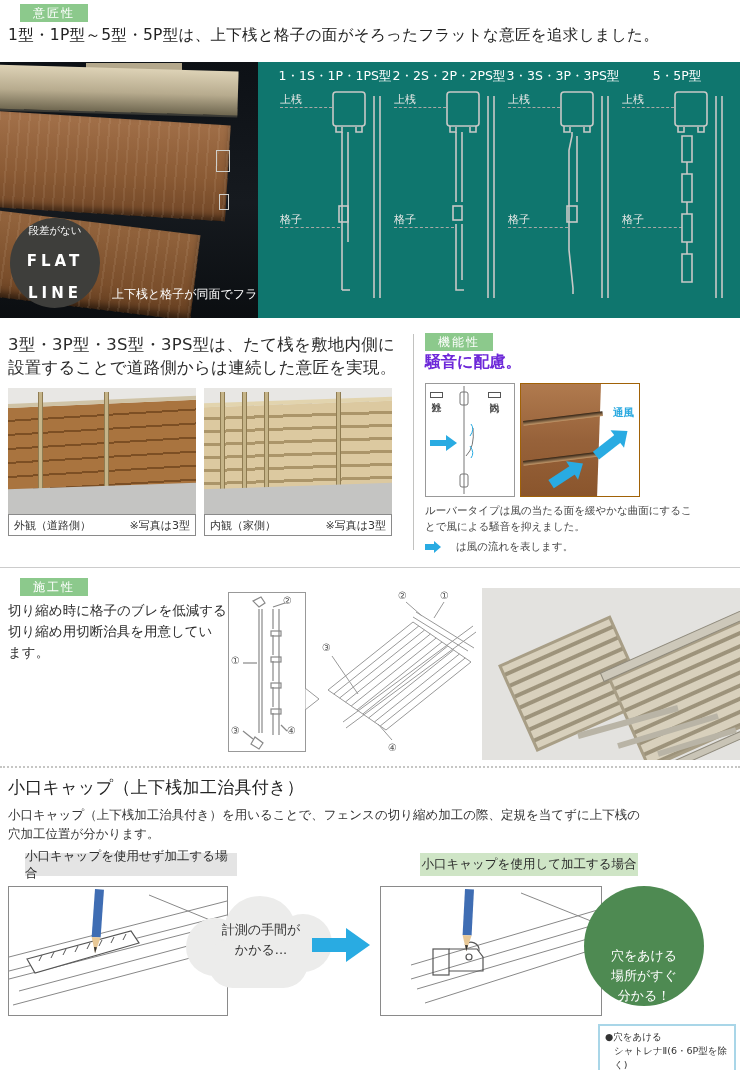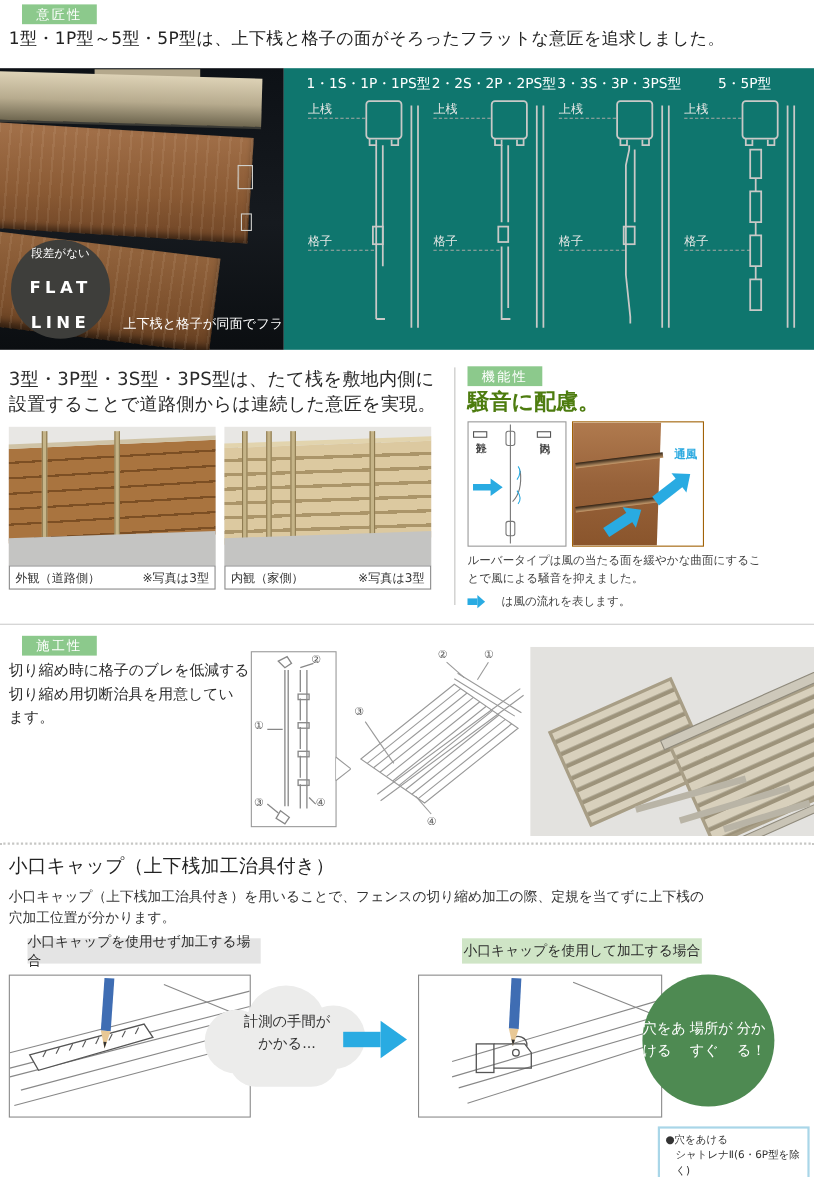--- a/index.html
+++ b/index.html
@@ -39,21 +39,21 @@
   .photoBox{position:absolute;top:388px;width:188px;height:126px;overflow:hidden;background:#e8e7e4}
   .pA{left:8px}.pB{left:204px}
   .pA-fence{position:absolute;left:-8px;right:-8px;top:12px;height:90px;background:repeating-linear-gradient(179deg,#a9743f 0 12px,#7c4f24 12px 14px);border-top:4px solid #cfc3a6;transform:rotate(-2.5deg)}
   .pB-fence{position:absolute;left:-8px;right:-8px;top:12px;height:92px;background:repeating-linear-gradient(180deg,#dcc9a0 0 10px,#ab9569 10px 13px);border-top:4px solid #e2d4ae;transform:rotate(-2deg)}
   .post{position:absolute;top:4px;width:5px;height:104px;background:#c5b488;border-left:1px solid #8f7c52;border-right:1px solid #8f7c52}
   .ground{position:absolute;left:-8px;right:-8px;bottom:-8px;height:36px;background:#c4c4c2;transform:rotate(-2deeg)}
   .ground{transform:rotate(-2deg)}
   .capbar{position:absolute;top:514px;width:188px;height:22px;border:1px solid #8a8a8a;background:#fff;display:flex;justify-content:space-between;align-items:center;padding:0 5px;font-size:11px;color:#333}
   .vdiv{left:413px;top:334px;width:1px;height:216px;background:#c2c2c0}
   .f-badge{left:425px;top:333px}
-  .f-heading{left:425px;top:352px;font-size:20px;font-weight:bold;color:#4d7c0f}
+  .f-heading{left:425px;top:352px;font-size:16px;font-weight:bold;color:#6d28d9}
   .d1{left:425px;top:383px;width:90px;height:114px;background:#fff;border:1px solid #999}
   .vlabel{position:absolute;writing-mode:vertical-rl;border:1px solid #555;font-size:10px;padding:2px 0;background:#fff;color:#333;line-height:1.1}
   .d2{left:520px;top:383px;width:120px;height:114px;background:#fff;border:1px solid #a16207;overflow:hidden}
   .d2-wood{position:absolute;left:0;top:0;bottom:0;width:68%;background:linear-gradient(180deg,#b07a4e 0%,#97623a 50%,#8a552c 100%);transform:skewX(-2deg);transform-origin:top}
   .d2-gap{position:absolute;height:5px;background:linear-gradient(#2e2013,#c79c6d);transform:rotate(-7deg)}
   .blue-arrow{position:absolute;background:#29abe2;height:10px}
   .blue-arrow::after{content:"";position:absolute;right:-12px;top:-6px;border-left:13px solid #29abe2;border-top:11px solid transparent;border-bottom:11px solid transparent}
   .wind-label{position:absolute;color:#2aa9e0;font-size:10.5px;font-weight:bold}
   .f-caption{left:425px;top:503px;width:310px;font-size:10.5px;color:#444;line-height:1.5}
   .f-legend{left:425px;top:540px;font-size:10.5px;color:#444;display:flex;align-items:center;gap:22px}
@@ -78,21 +78,21 @@
   .hdr-gray{left:25px;width:212px;background:#e4e4e4}
   .hdr-green{left:420px;width:218px;background:#cfe5c6}
   .illu{position:absolute;top:886px;width:220px;height:130px;background:#fff;border:1px solid #8a8a8a}
   .illuL{left:8px}.illuR{left:380px;width:222px}
   .cloud{left:186px;top:896px;width:150px;height:96px}
   .cloud .b{position:absolute;background:#ececeb;border-radius:50%}
   .cloud-text{position:absolute;left:0;top:24px;width:150px;text-align:center;font-size:13px;color:#333;line-height:1.5;z-index:2}
   .big-arrow{left:312px;top:928px;width:60px;height:34px}
   .big-arrow .bar{position:absolute;left:0;top:10px;width:34px;height:14px;background:#29abe2}
   .big-arrow .head{position:absolute;left:34px;top:0;width:0;height:0;border-left:24px solid #29abe2;border-top:17px solid transparent;border-bottom:17px solid transparent}
-  .gcircle{left:584px;top:886px;width:120px;height:120px;border-radius:50%;background:#4e8a52;color:#fff;display:flex;flex-direction:row;align-items:center;justify-content:flex-end;font-size:13px;line-height:1.55}
+  .gcircle{left:584px;top:886px;width:120px;height:120px;border-radius:50%;background:#4e8a52;color:#fff;display:flex;flex-direction:column;align-items:center;justify-content:flex-end;font-size:13px;line-height:1.55}
   .note{left:598px;top:1024px;width:138px;border:2px solid #a9d6e8;background:#fff;font-size:9.5px;color:#333;line-height:1.45;padding:4px 5px}
   .note .l2{padding-left:9px;display:block}
   .blk{display:block}
 </style>
 </head>
 <body>
 
 <div class="page">
 
   <span class="abs badge s1-badge">意匠性</span>

